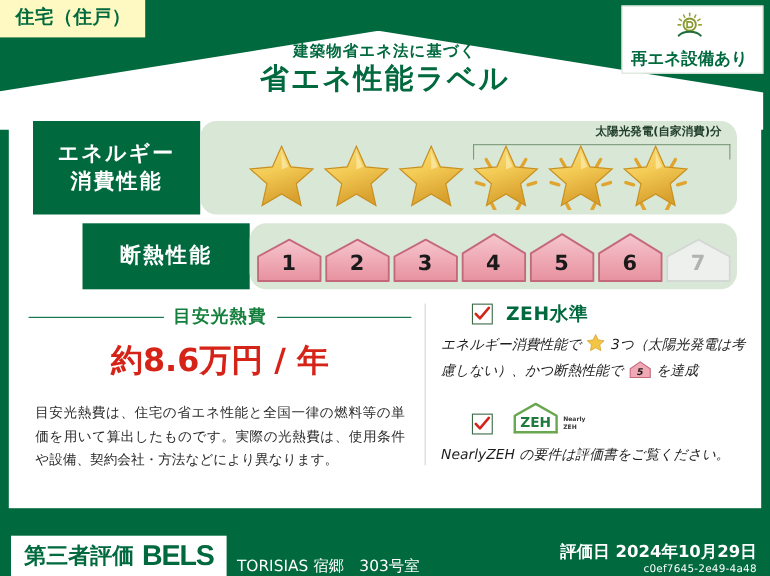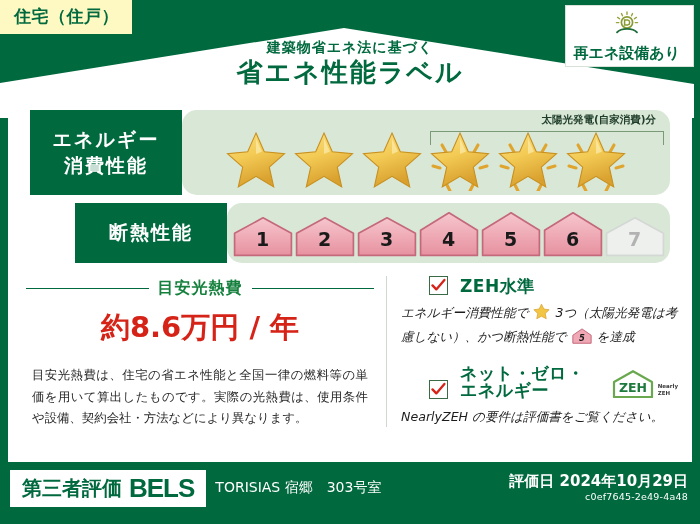--- a/index.html
+++ b/index.html
@@ -169,21 +169,21 @@
 
   .zeh-logo{ display:inline-flex; align-items:flex-end; gap:2px; margin-left:4px; }
   .zeh-logo .nearly{
     font-size:5.5px; color:#3a3a3a; line-height:1.15; font-weight:bold;
     padding-bottom:3px; text-align:left;
   }
 
   
   .footer{
     position:absolute; left:0; right:0; bottom:0; height:72px;
-    display:flex; align-items:center;
+    display:flex; align-items:flex-end;
   }
   .bels-chip{
     margin-left:10px; background:#fff;
     display:flex; align-items:center; gap:7px;
     padding:5px 12px 6px 12px;
   }
   .bels-chip .jp{
     color:#00693e; font-weight:bold; font-size:20px; letter-spacing:0px;
     line-height:1;
   }
@@ -480,21 +480,20 @@
 
       <div class="zeh-item">
         <div class="zeh-head">
           <span class="check-box">
             <span>
               <svg width="15" height="15" viewBox="0 0 15 15">
                 <path d="M1.5 7.4 L5.3 11.4 L13.4 1.9" fill="none" stroke="#d62318" stroke-width="2.3" stroke-linecap="round" stroke-linejoin="round"></path>
               </svg>
             </span>
           </span>
-          <span class="zeh-title">ネット・ゼロ・エネルギー</span>
           <span class="zeh-logo">
             <svg width="46" height="30" viewBox="0 0 46 30">
               <path d="M4 28 L4 13 L23 2.2 L42 13 L42 28" fill="none" stroke="#6aa84f" stroke-width="2.2" stroke-linejoin="round" stroke-linecap="round"></path>
               <path d="M4 28 L42 28" fill="none" stroke="#6aa84f" stroke-width="2.2" stroke-linecap="round"></path>
               <text x="23" y="23" font-size="12.5" font-weight="bold" fill="#1f7a3d" text-anchor="middle" font-family="DejaVu Sans, sans-serif">ZEH</text>
             </svg>
             <span class="nearly">
               <span>Nearly</span><br>
               <span>ZEH</span>
             </span>

